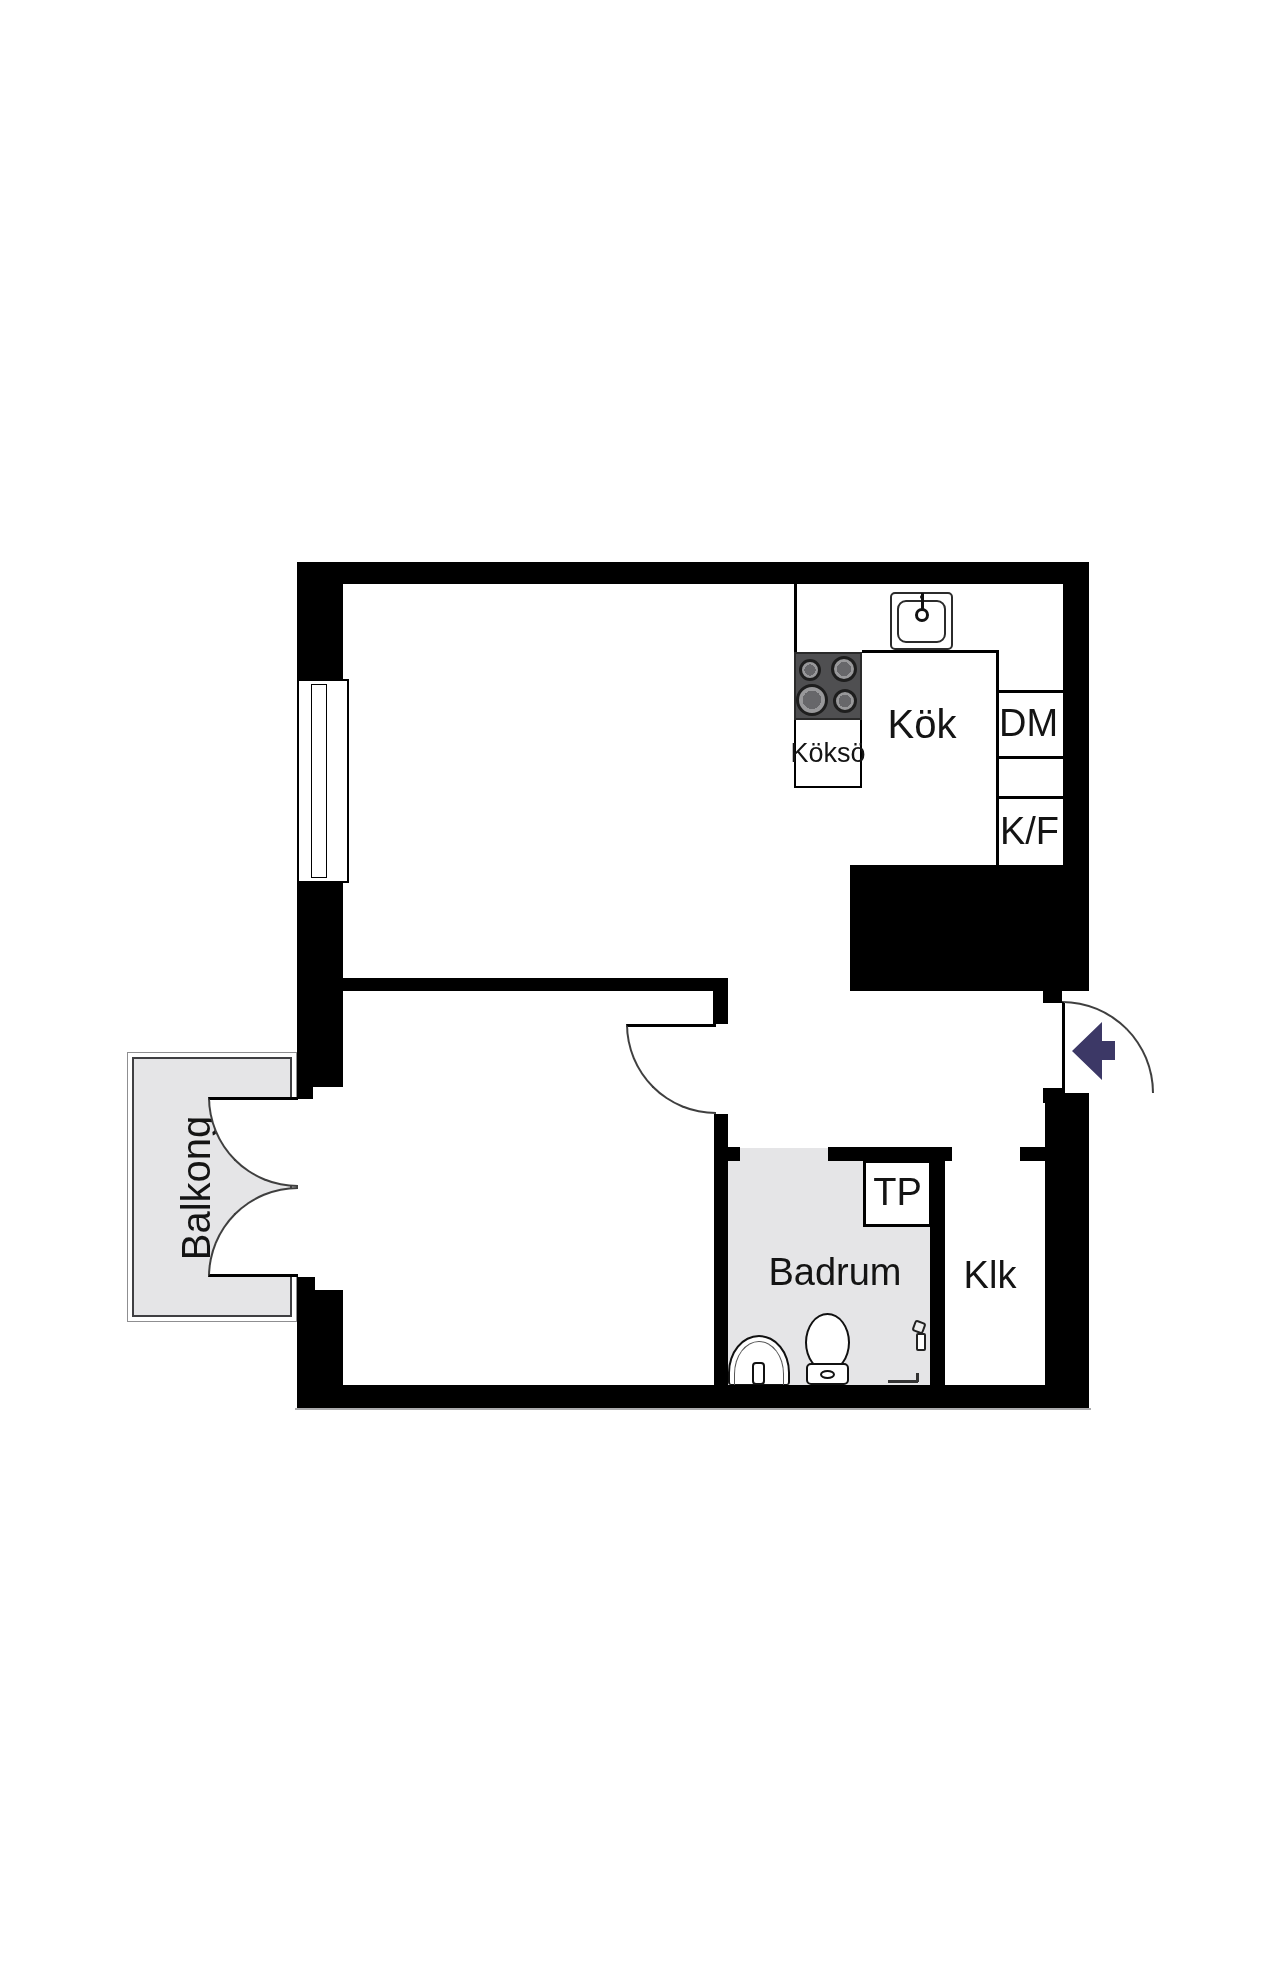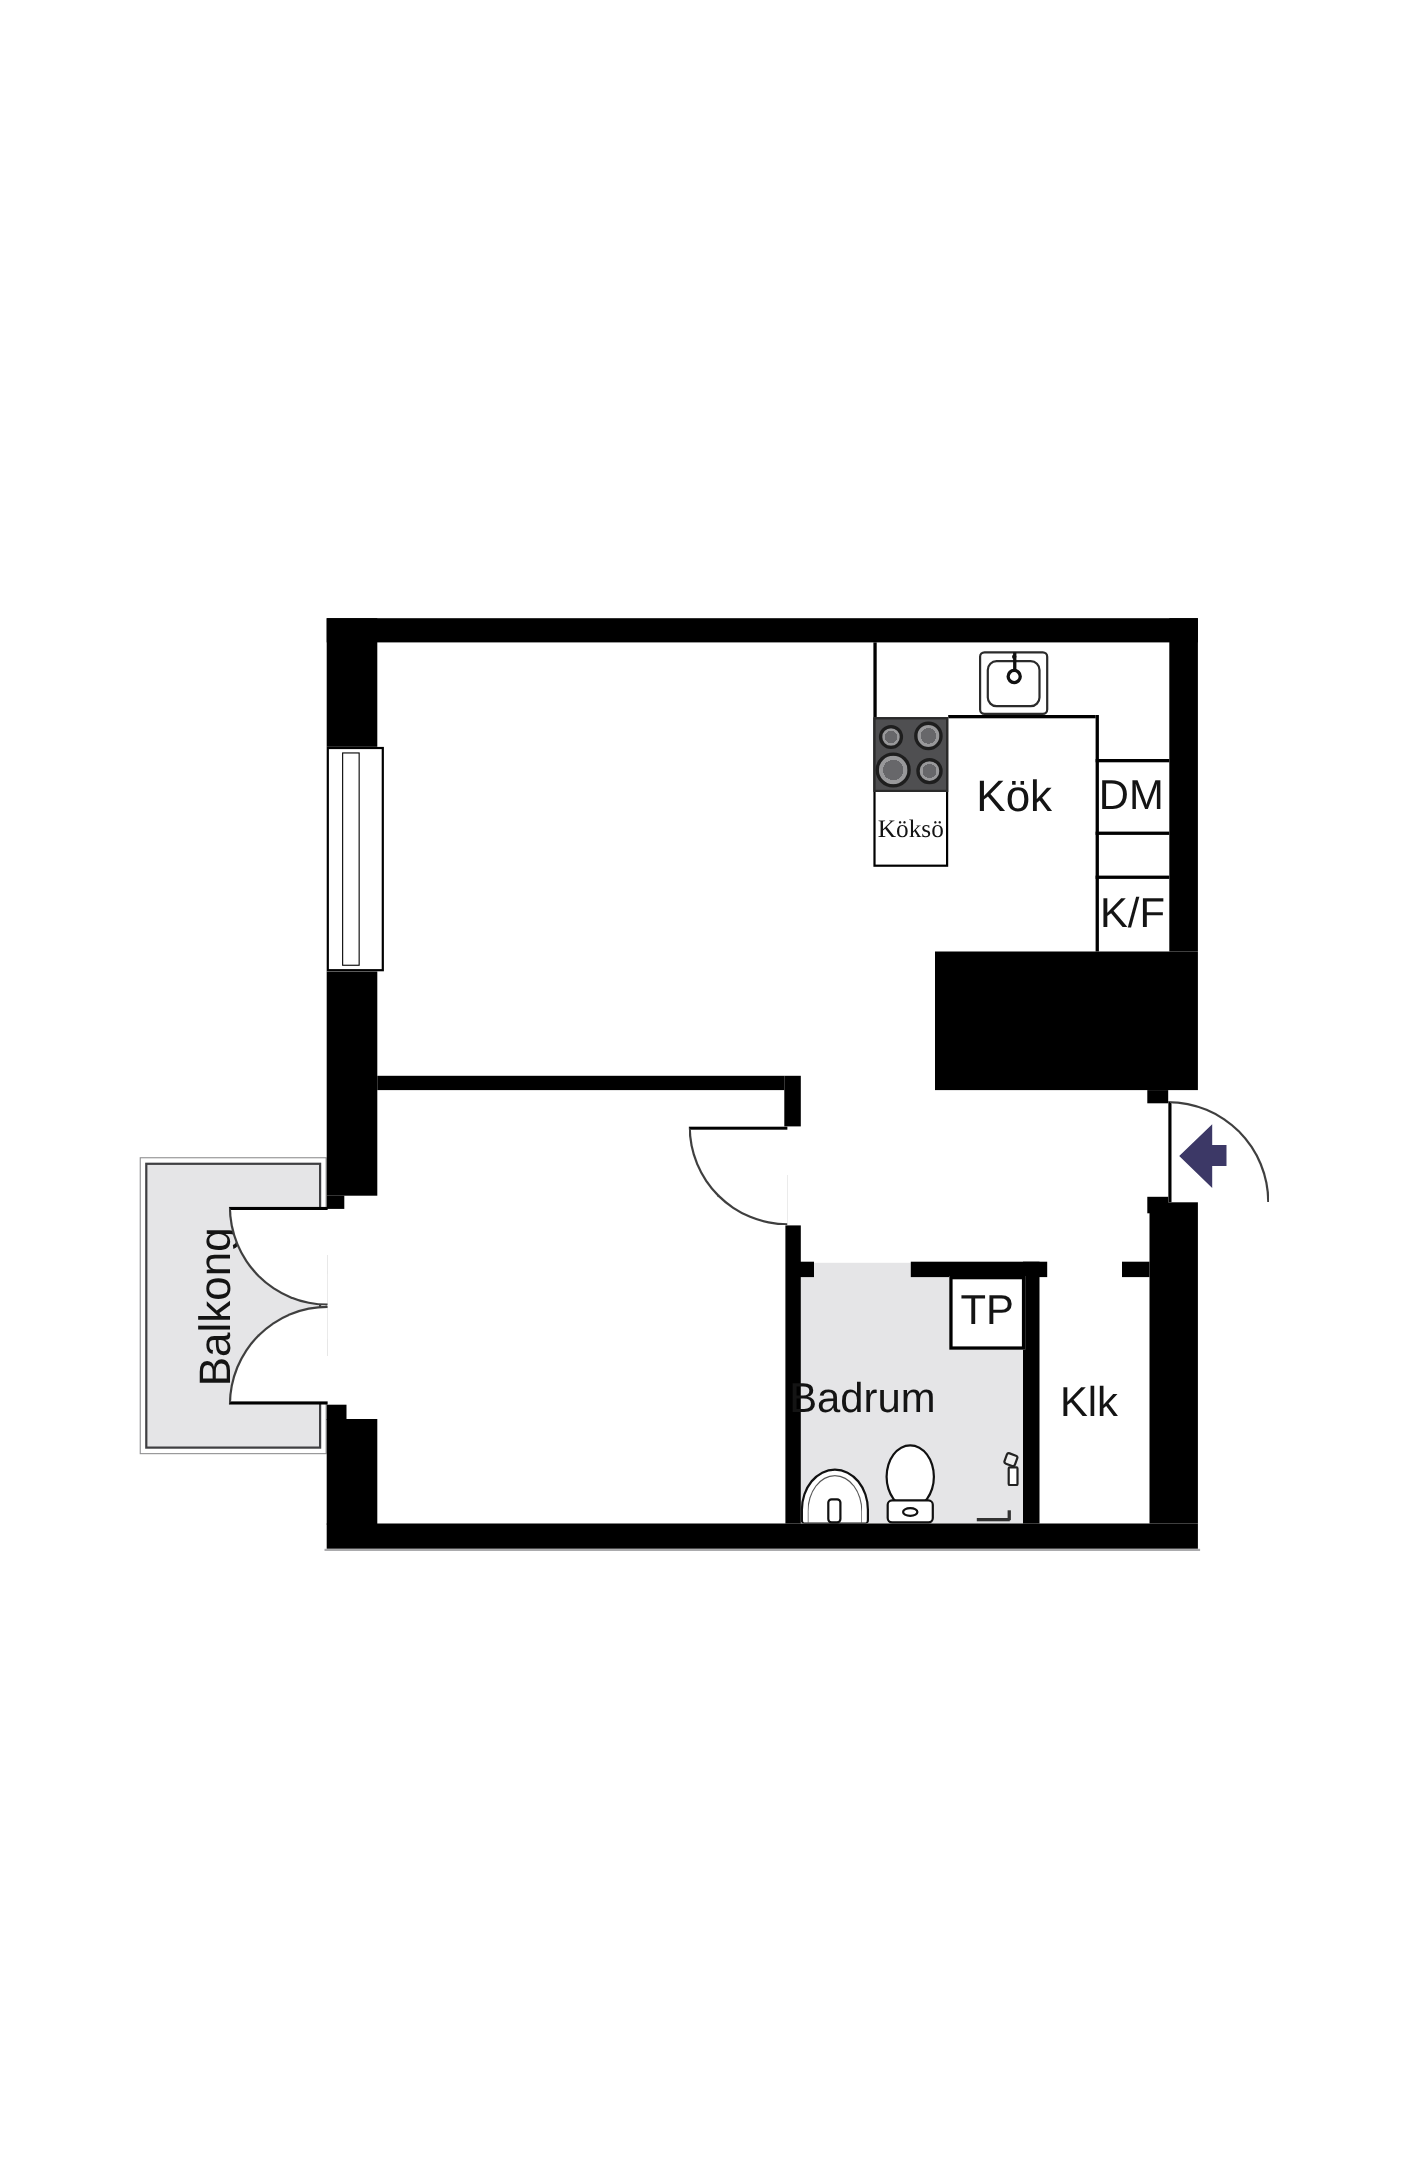--- a/index.html
+++ b/index.html
@@ -9,21 +9,21 @@
   }
   .abs{position:absolute;box-sizing:border-box;}
   .wall{background:#000000;}
   .thinline{background:#000000;}
   .room{background:transparent;}
   .floor-gray{background:#e5e5e7;}
   .lbl{display:flex;align-items:center;justify-content:center;white-space:nowrap;
        font-weight:400;color:#141414;line-height:1;}
   .lbl-room{font-size:40px;}
   .lbl-small{font-size:38px;}
-  .lbl-tiny{font-size:23px;font-family:Liberation Serif, serif;}
+  .lbl-tiny{font-size:27px;}
   .pie{background:#ffffff;}
   
   #pie-balcony-top{border-radius:0 0 0 100%;border-left:2px solid #3f3f3f;border-bottom:2px solid #3f3f3f;border-top:3px solid #000;}
   #pie-balcony-bottom{border-radius:100% 0 0 0;border-left:2px solid #3f3f3f;border-top:2px solid #3f3f3f;border-bottom:3px solid #000;}
   #pie-sovrum{border-radius:0 0 0 100%;border-left:2px solid #3f3f3f;border-bottom:2px solid #3f3f3f;border-top:3px solid #000;}
   #pie-entry{border-radius:0 100% 0 0;border-top:2px solid #3f3f3f;border-right:2px solid #3f3f3f;border-left:3px solid #000;}
   .burner{border-radius:50%;border:3px solid #1e1e1e;
           background:radial-gradient(circle,#67676a 0 50%,#98989a 50%);}
   .fixture{background:#ffffff;border:2.5px solid #111;}
 </style>
@@ -109,21 +109,21 @@
   <div class="abs room" style="left:343px;top:584px;width:451px;height:394px;"></div>
   <div class="abs room" style="left:794px;top:584px;width:269px;height:281px;"></div>
   <div class="abs room" style="left:343px;top:991px;width:371px;height:394px;"></div>
   <div class="abs room" style="left:728px;top:991px;width:334px;height:156px;"></div>
   <div class="abs room" style="left:945px;top:1161px;width:100px;height:224px;"></div>
 
   <div class="abs lbl lbl-room" style="left:862px;top:702px;width:120px;height:44px;">Kök</div>
   <div class="abs lbl lbl-tiny" style="left:796px;top:739px;width:64px;height:28px;">Köksö</div>
   <div class="abs lbl lbl-small" style="left:996px;top:703px;width:65px;height:40px;">DM</div>
   <div class="abs lbl lbl-small" style="left:996px;top:811px;width:67px;height:40px;">K/F</div>
-  <div class="abs lbl lbl-small" style="left:684px;top:1250px;width:200px;height:44px;">Badrum</div>
+  <div class="abs lbl lbl-small" style="left:735px;top:1250px;width:200px;height:44px;">Badrum</div>
   <div class="abs lbl lbl-small" style="left:863px;top:1160px;width:69px;height:64px;">TP</div>
   <div class="abs lbl lbl-small" style="left:938px;top:1253px;width:104px;height:44px;">Klk</div>
 
   <svg class="abs" style="left:1070px;top:1020px;" width="47" height="62" viewBox="0 0 47 62">
     <polygon points="2,31 32,2 32,21 45,21 45,40 32,40 32,60" fill="#3c3866"></polygon>
   </svg>
 
 </div>
 
 </body></html>

